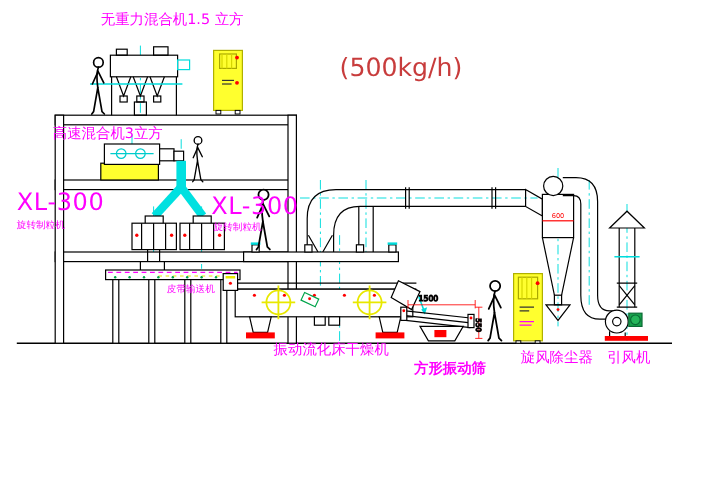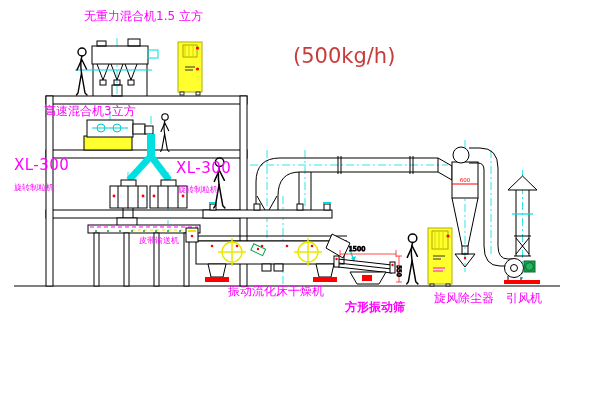--- a/index.html
+++ b/index.html
@@ -1,25 +1,25 @@
 <!DOCTYPE html>
 <html><head>
 <meta charset="utf-8">
 <style>
   html,body{margin:0;padding:0;background:#fff;}
   #stage{position:relative;width:600px;height:403px;background:#ffffff;overflow:hidden;
          font-family:"DejaVu Sans",sans-serif;}
   #drawing{position:absolute;left:0;top:0;}
   .lbl{position:absolute;color:#ff00ff;font-size:12px;line-height:1;white-space:nowrap;}
   .lbl.small{font-size:8px;}
-  .lbl.model{font-size:15px;letter-spacing:.5px;}
+  .lbl.model{font-size:20px;letter-spacing:.5px;}
   .title{position:absolute;left:281px;top:44px;color:#c83c3c;display:flex;align-items:baseline;
          white-space:nowrap;}
   .title .cn{font-size:14px;letter-spacing:1px;}
-  .title .cap{font-size:21px;margin-left:12px;}
+  .title .cap{font-size:21px;margin-left:2px;}
 </style>
 </head>
 <body>
 
 <div id="stage">
 
   <svg id="drawing" width="600" height="403" viewBox="0 0 600 403">
     <defs>
       <g id="person-shape" stroke="#000" fill="none" stroke-width="1.4" stroke-linecap="round">
         <circle cx="10" cy="5" r="4" fill="#fff"></circle>

